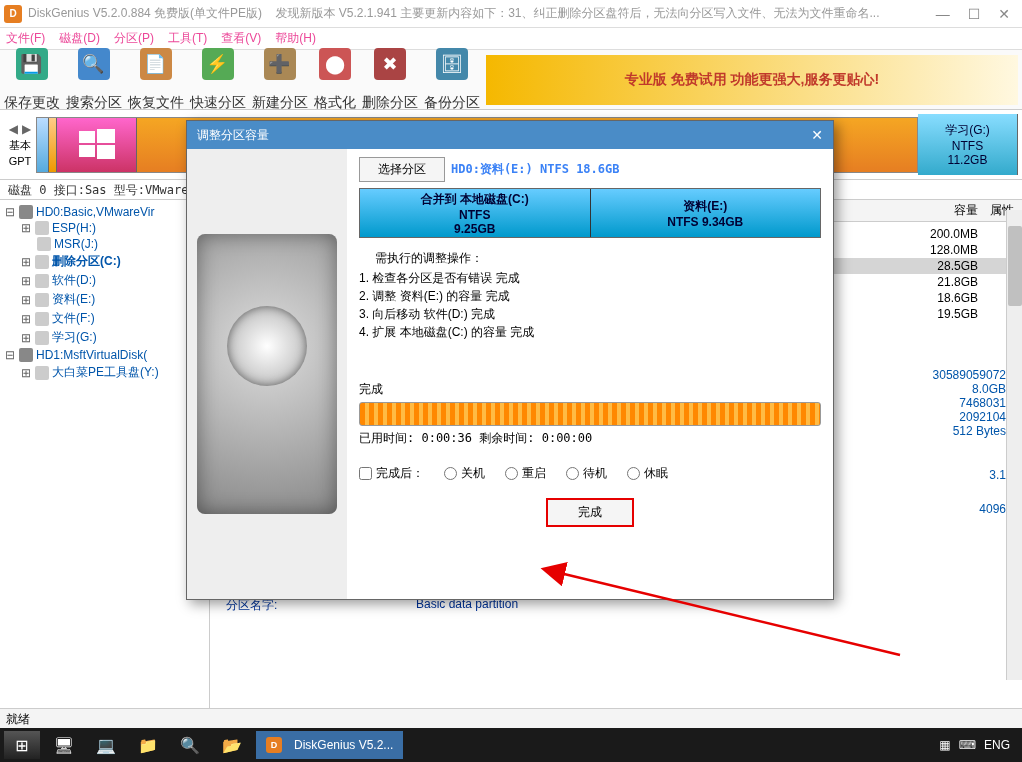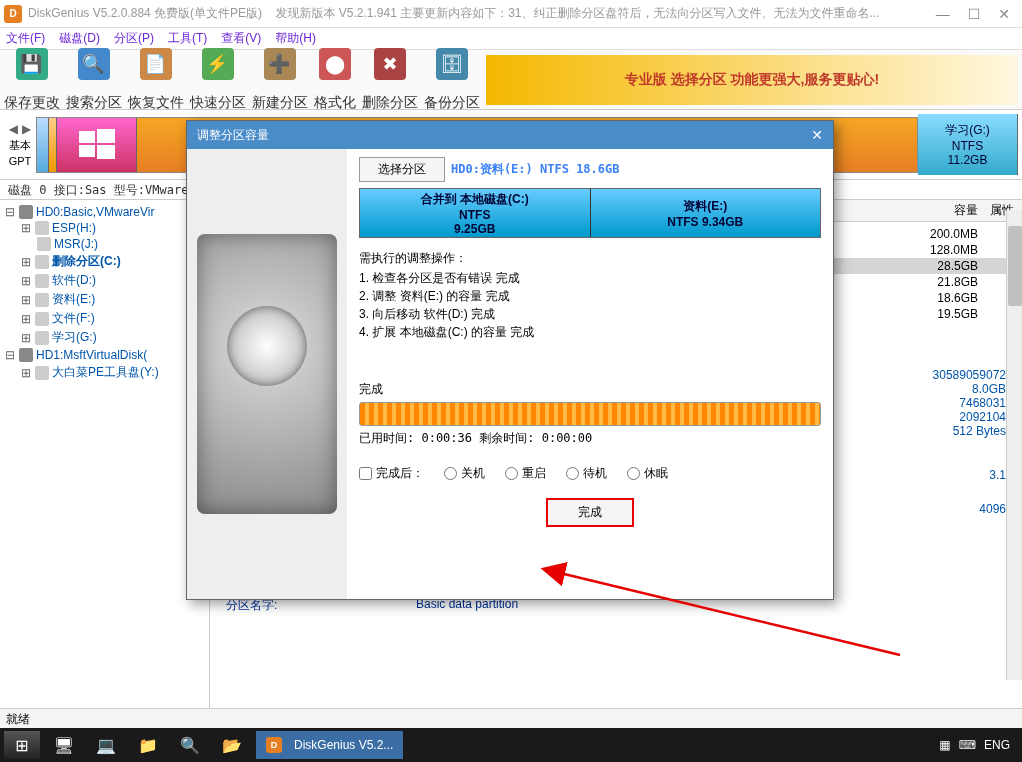--- a/index.html
+++ b/index.html
@@ -7,21 +7,21 @@
 
 
 .titlebar { height:28px; background:#fff; border-bottom:1px solid #ddd; display:flex; align-items:center; padding:0 4px; }
 .app-icon { width:18px; height:18px; background:#e67e22; border-radius:3px; margin-right:6px; display:flex; align-items:center; justify-content:center; color:#fff; font-weight:bold; font-size:10px; }
 .titlebar-text { color:#999; flex:1; overflow:hidden; white-space:nowrap; }
 .winctrl { display:flex; gap:18px; margin-right:8px; }
 .winctrl span { color:#888; cursor:pointer; font-size:14px; }
 
 
 .menubar { height:22px; display:flex; align-items:center; padding:0 6px; gap:14px; border-bottom:1px solid #ddd; }
-.menubar span { color:#6d28d9; cursor:pointer; }
+.menubar span { color:#ec4899; cursor:pointer; }
 
 
 .toolbar { height:60px; display:flex; align-items:center; padding:0 4px; border-bottom:1px solid #ccc; background:#fafafa; }
 .tbtn { display:flex; flex-direction:column; align-items:center; margin-right:6px; cursor:pointer; }
 .tbtn .ticon { width:32px; height:32px; border-radius:4px; display:flex; align-items:center; justify-content:center; font-size:18px; color:#fff; }
 .tbtn .tlbl { font-size:14px; margin-top:14px; color:#333; }
 .ad-area { flex:1; height:50px; background:linear-gradient(90deg,#f5b800,#fff8e0); display:flex; align-items:center; justify-content:center; color:#c0392b; font-weight:bold; font-size:14px; overflow:hidden; }
 
 
 .diskbar { height:70px; background:#fff; border-bottom:1px solid #ccc; display:flex; align-items:center; padding:4px; position:relative; }
@@ -68,21 +68,21 @@
 .modal-left { width:160px; background:#eee; display:flex; align-items:center; justify-content:center; }
 .hd-img { width:140px; height:280px; background:radial-gradient(circle at 50% 40%,#ddd,#888); border-radius:8px; position:relative; box-shadow:inset 0 0 20px rgba(0,0,0,.4); }
 .hd-img::after { content:""; position:absolute; left:50%; top:40%; width:80px; height:80px; margin-left:-40px; margin-top:-40px; border-radius:50%; background:radial-gradient(circle,#fff,#aaa); box-shadow:inset 0 0 10px rgba(0,0,0,.5); }
 .modal-right { flex:1; padding:8px 12px; display:flex; flex-direction:column; }
 .sel-part-row { display:flex; align-items:center; gap:6px; margin-bottom:6px; }
 .sel-part-btn { border:1px solid #999; background:#f5f5f5; padding:3px 18px; cursor:pointer; }
 .sel-part-txt { color:#3b82f6; font-family:monospace; font-weight:bold; }
 .mod-parts { display:flex; height:50px; border:1px solid #666; margin-bottom:8px; }
 .mp { flex:1; display:flex; flex-direction:column; align-items:center; justify-content:center; background:linear-gradient(#6cf,#09c); color:#003; font-family:monospace; font-weight:bold; }
 .mp:first-child { border-right:1px solid #333; }
-.ops-label { font-family:monospace; margin:4px 0 2px; }
+.ops-label { font-family:monospace; margin:4px 16px 2px; }
 .ops-list { font-family:monospace; line-height:1.5; }
 .status-label { font-family:monospace; margin-top:40px; }
 .progress { height:24px; border:1px solid #999; margin:4px 0; background:repeating-linear-gradient(90deg,#f80,#f80 5px,#fb4 5px,#fb4 9px); border-radius:3px; }
 .time-row { font-family:monospace; margin-bottom:10px; }
 .opts-row { display:flex; align-items:center; gap:20px; margin:8px 0 16px; }
 .opts-row label { display:flex; align-items:center; gap:4px; cursor:pointer; }
 .done-btn-wrap { display:flex; justify-content:center; }
 .done-btn { border:2px solid #e60000; padding:4px 30px; background:#f5f5f5; cursor:pointer; position:relative; }
 .arrow-svg { position:absolute; left:530px; top:555px; width:380px; height:120px; z-index:200; pointer-events:none; }
 
@@ -147,21 +147,21 @@
       <div class="tlbl">格式化</div>
     </div>
   <div class="tbtn">
       <div class="ticon" style="background:#a44">✖</div>
       <div class="tlbl">删除分区</div>
     </div>
   <div class="tbtn">
       <div class="ticon" style="background:#48a">🗄</div>
       <div class="tlbl">备份分区</div>
     </div>
-  <div class="ad-area">专业版 选择分区 功能更强大,服务更贴心!</div>
+  <div class="ad-area">专业版 免费试用 功能更强大,服务更贴心!</div>
 </div>
 
 <div class="diskbar">
   <div class="diskbar-nav">
     <div class="arrows">
         <span>◀</span>
         <span>▶</span>
       </div>
     <div class="disklabel">基本</div>
     <div class="disklabel">GPT</div>

